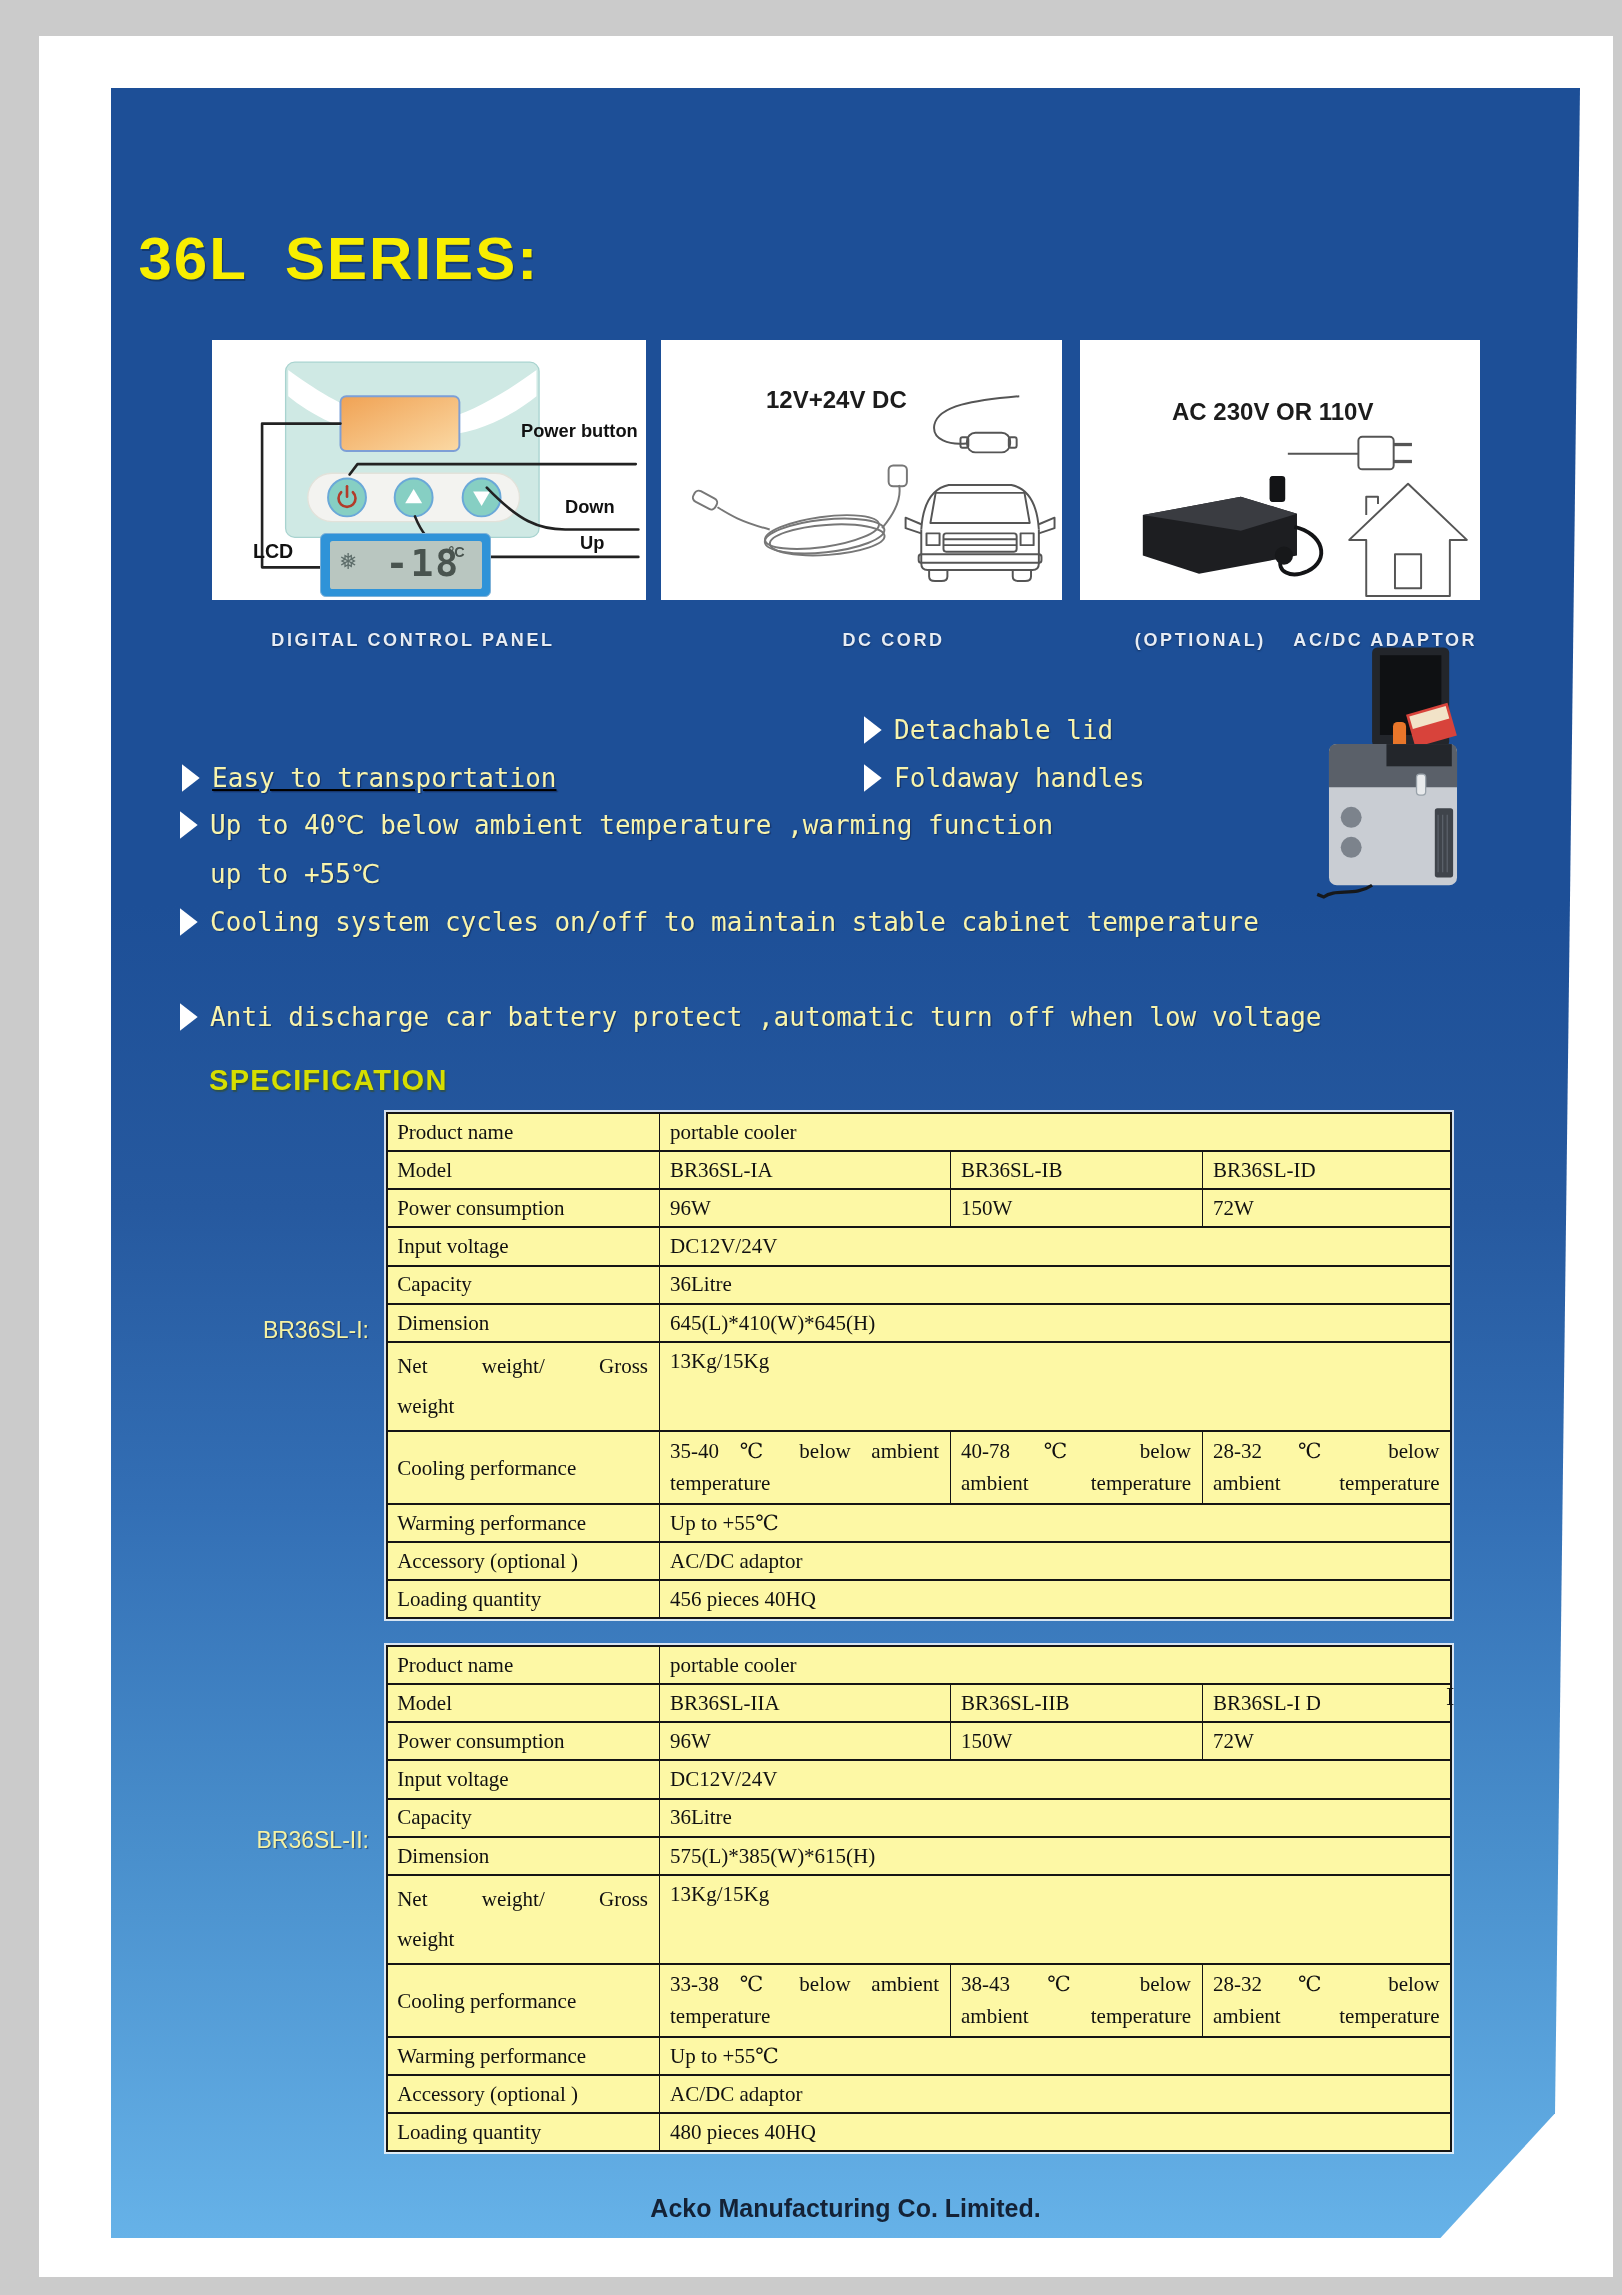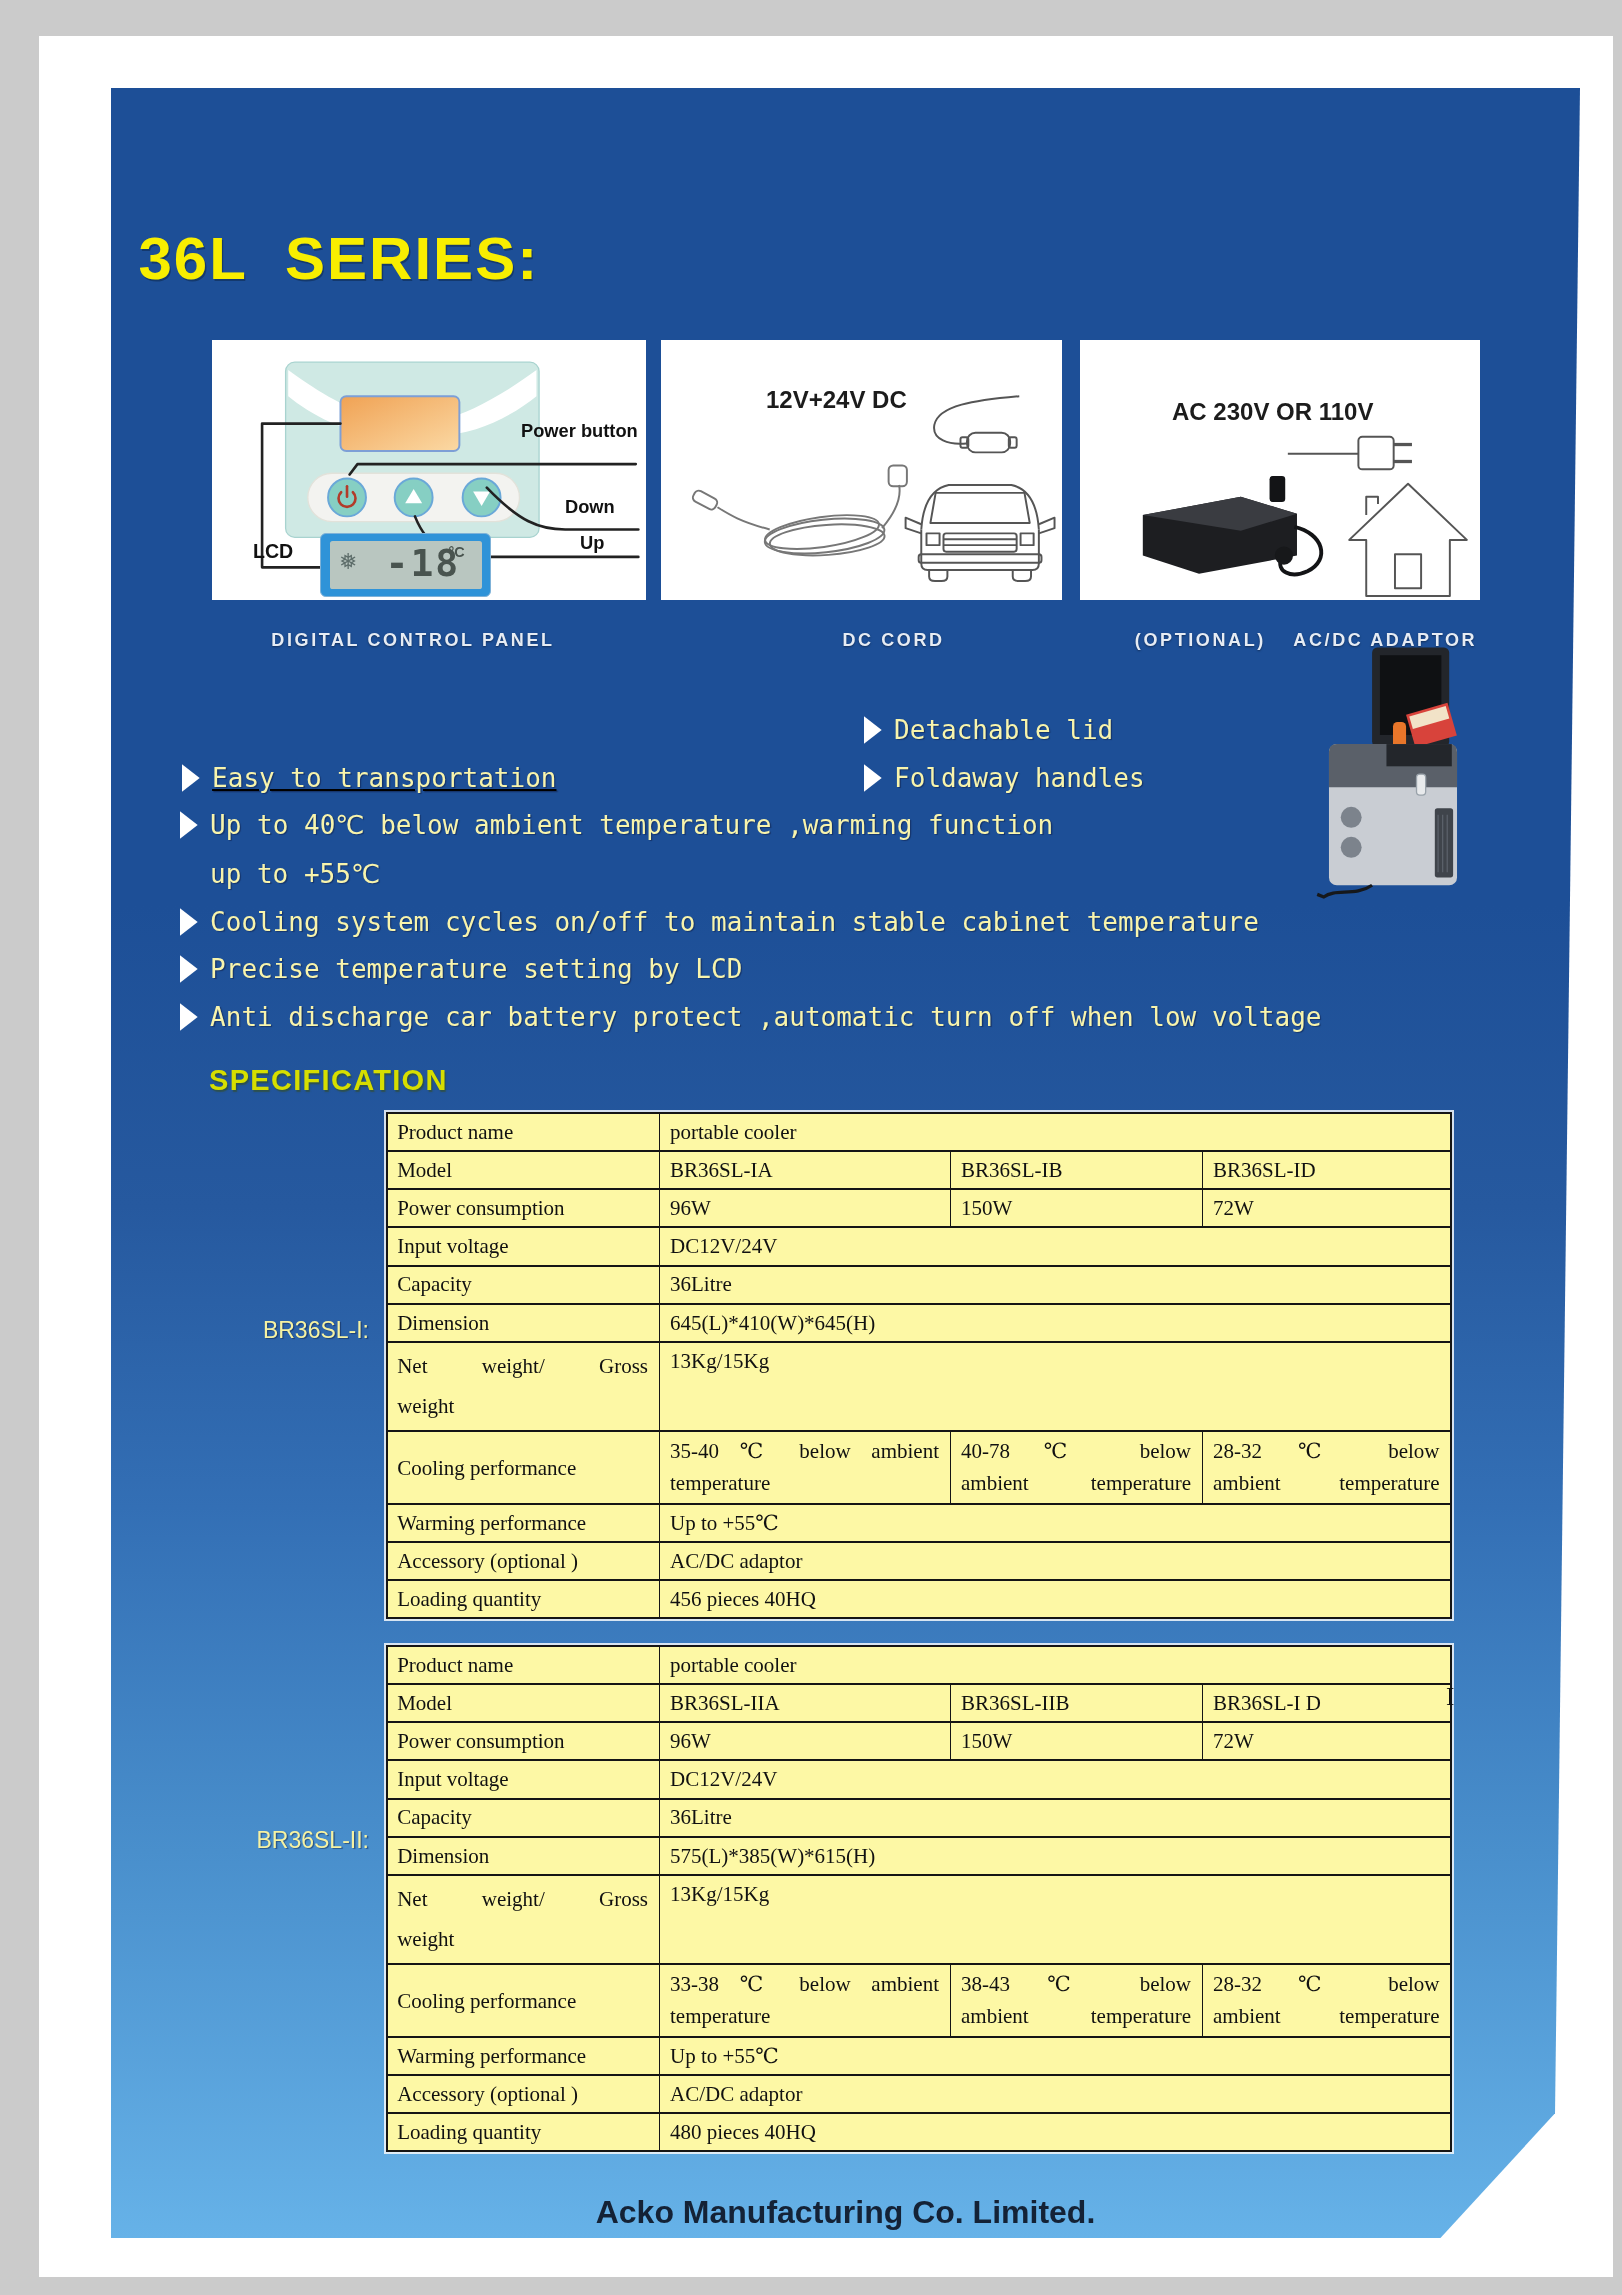--- a/index.html
+++ b/index.html
@@ -59,21 +59,21 @@
               background:#fdf8a5;font-family:"Liberation Serif","DejaVu Serif",serif;font-size:21px;color:#111;
               border:2.6px solid #151515;outline:2px solid rgba(245,248,252,.85);}
   .t1{top:1024px;} .t2{top:1557px;}
   .spec-table td{border:1.3px solid #151515;border-top-width:2px;border-bottom-width:2px;
                  padding:3.9px 10.5px;vertical-align:middle;line-height:1.35;}
   .spec-table td.lbl{padding-left:9.2px;}
   .row-weight td{vertical-align:top;}
   td.two-line{white-space:pre-line;text-align:justify;text-align-last:justify;line-height:1.9;}
   td.cool{white-space:pre-line;text-align:justify;text-align-last:justify;line-height:1.5;}
   
-  .footer{position:absolute;left:0;top:2106px;width:100%;text-align:center;font-size:32px;font-weight:bold;
+  .footer{position:absolute;left:0;top:2106px;width:100%;text-align:center;font-size:25px;font-weight:bold;
           color:#142236;}
   .stray-i{position:absolute;left:1335px;top:1595px;font-family:"Liberation Serif",serif;font-size:25px;color:#111;}
 </style>
 </head>
 <body>
 
 <div class="canvas">
   <div class="sheet">
     <div class="panel">
 
@@ -231,24 +231,20 @@
         <span class="tri"></span>
         <span class="feat-text">Up to 40℃ below ambient temperature ,warming function</span>
       </div>
       <div class="feat" style="left:99px;top:767px;">
         <span class="feat-text">up to +55℃</span>
       </div>
       <div class="feat" style="left:69px;top:815px;">
         <span class="tri"></span>
         <span class="feat-text">Cooling system cycles on/off to maintain stable cabinet temperature</span>
       </div>
-      <div class="feat" style="left:69px;top:862px;">
-        <span class="tri"></span>
-        <span class="feat-text">Precise temperature setting by LCD</span>
-      </div>
       <div class="feat" style="left:69px;top:910px;">
         <span class="tri"></span>
         <span class="feat-text">Anti discharge car battery protect ,automatic turn off when low voltage</span>
       </div>
 
       <div class="spec-heading">SPECIFICATION</div>
       <div class="series-label sl1">BR36SL-I:</div>
       <div class="series-label sl2">BR36SL-II:</div>
 
       <table class="spec-table t1">

